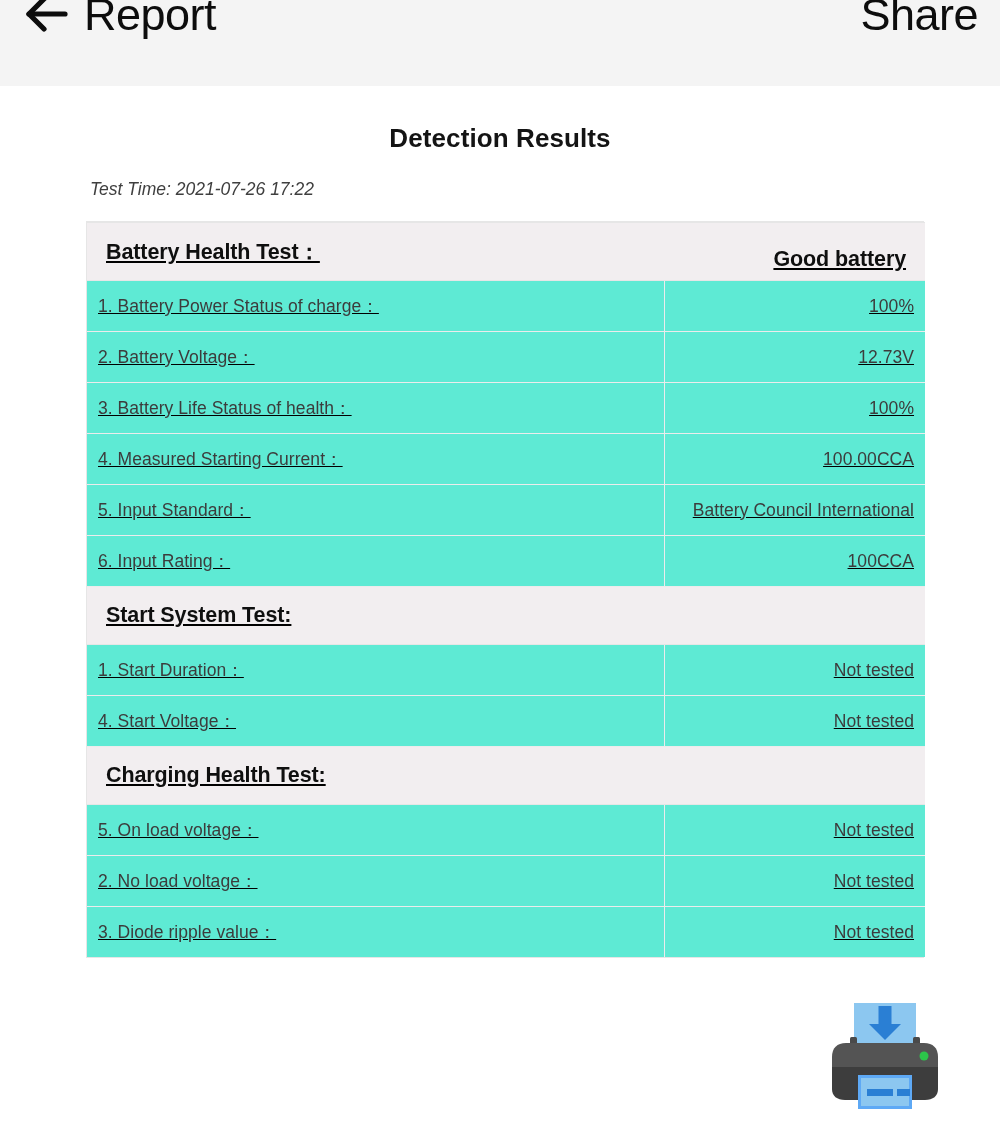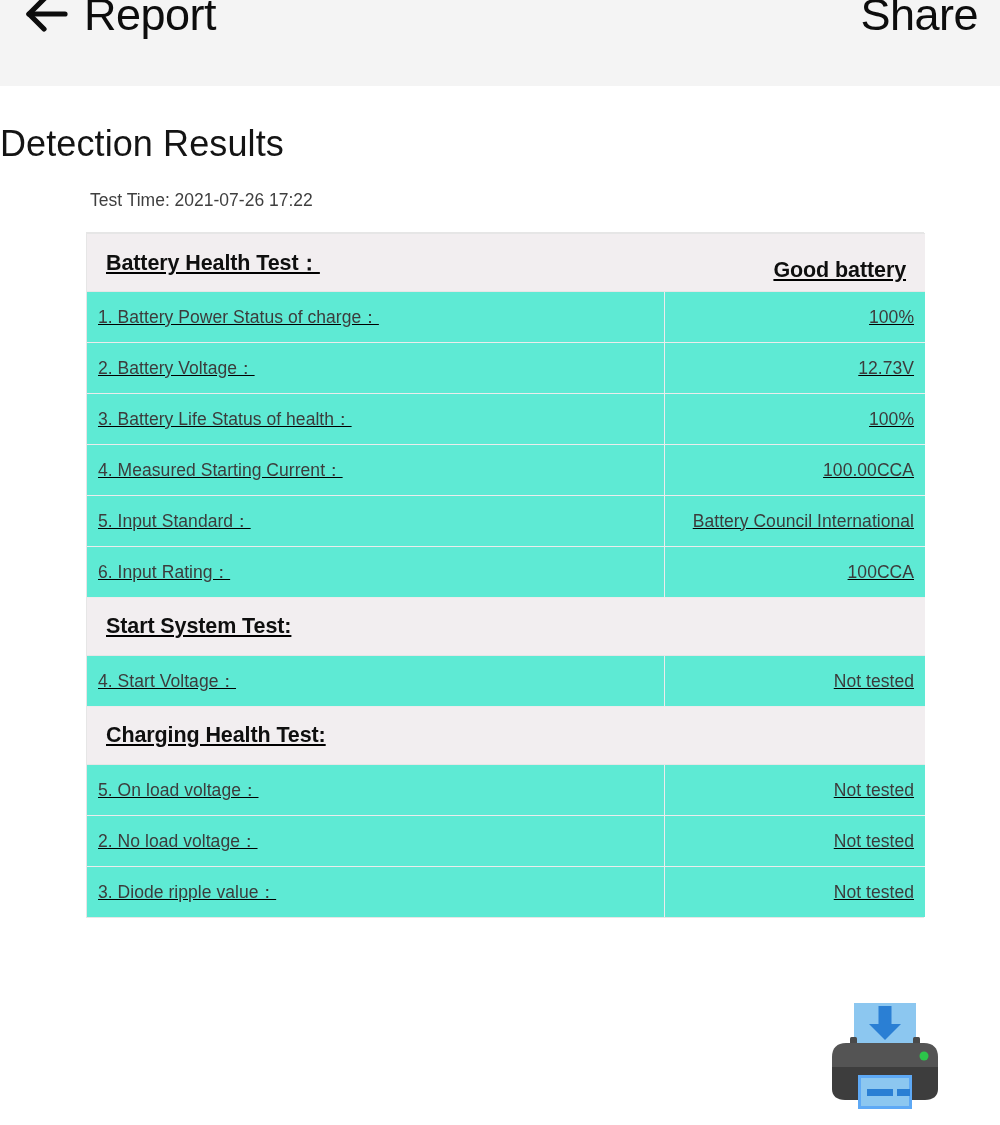--- a/index.html
+++ b/index.html
@@ -70,34 +70,35 @@
 
   
   .content {
     position: absolute;
     left: 0;
     top: 86px;
     width: 1000px;
   }
 
   .page-title {
-    text-align: left;
-    font-size: 36px;
+    text-align: center;
+    font-size: 26px;
     color: #141414;
-    font-weight: 400;
+    font-weight: 700;
     margin-top: 37px;
     letter-spacing: 0.1px;
   }
 
   .test-time {
     margin-top: 25px;
     padding-left: 90px;
     font-size: 17.5px;
     color: #3f3f3f;
     font-weight: 400;
+    font-style: italic;
   }
 
   
   .result-table {
     margin: 21px 0 0 86px;
     width: 838px;
     border: 1px solid #e6e6e6;
     border-collapse: collapse;
     box-sizing: border-box;
     background: #ffffff;
@@ -246,20 +247,24 @@
 
         <tr class="section-row">
           <td colspan="2">
             <div class="section-head">
               <span class="section-title">Start System Test:</span>
               <span class="section-status"></span>
             </div>
           </td>
         </tr>
         <tr class="data-row">
+          <td class="cell-label">1. Start Duration：</td>
+          <td class="cell-value">Not tested</td>
+        </tr>
+        <tr class="data-row">
           <td class="cell-label">4. Start Voltage：</td>
           <td class="cell-value">Not tested</td>
         </tr>
 
         <tr class="section-row">
           <td colspan="2">
             <div class="section-head">
               <span class="section-title">Charging Health Test:</span>
               <span class="section-status"></span>
             </div>

